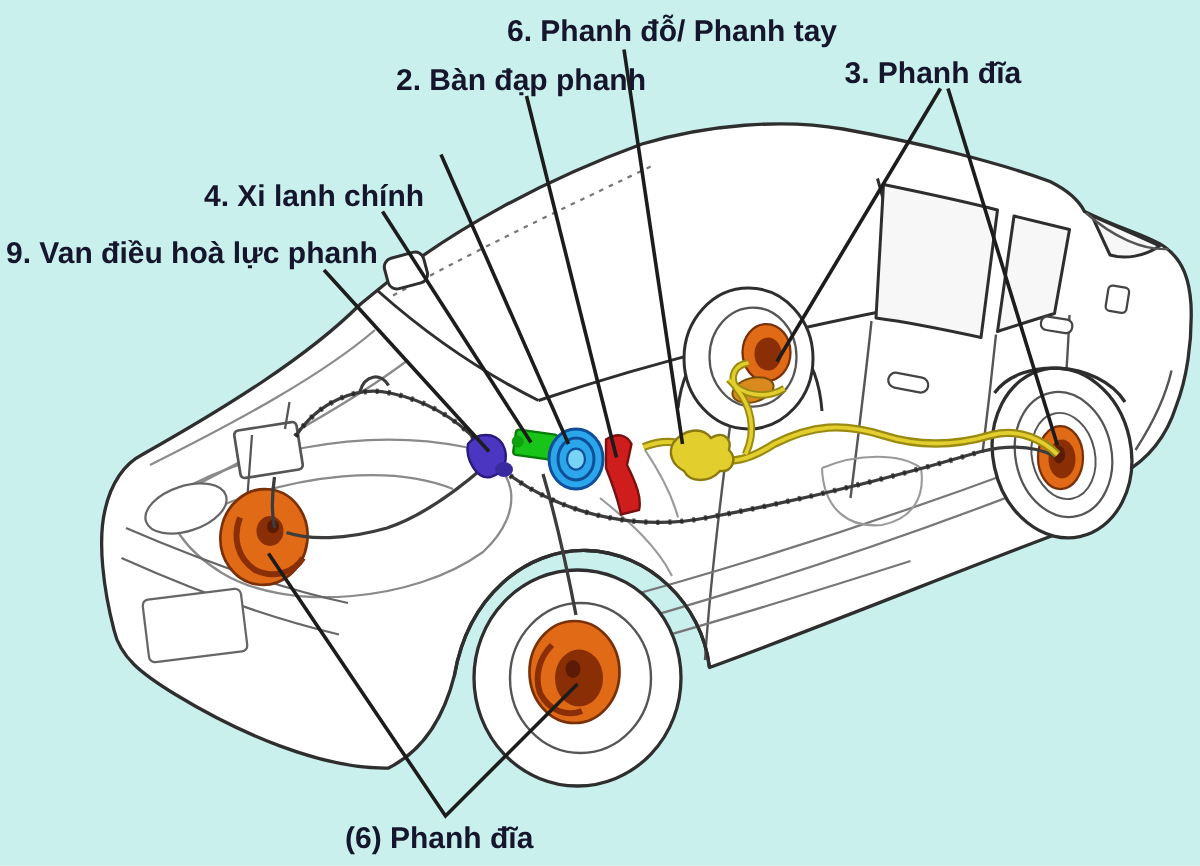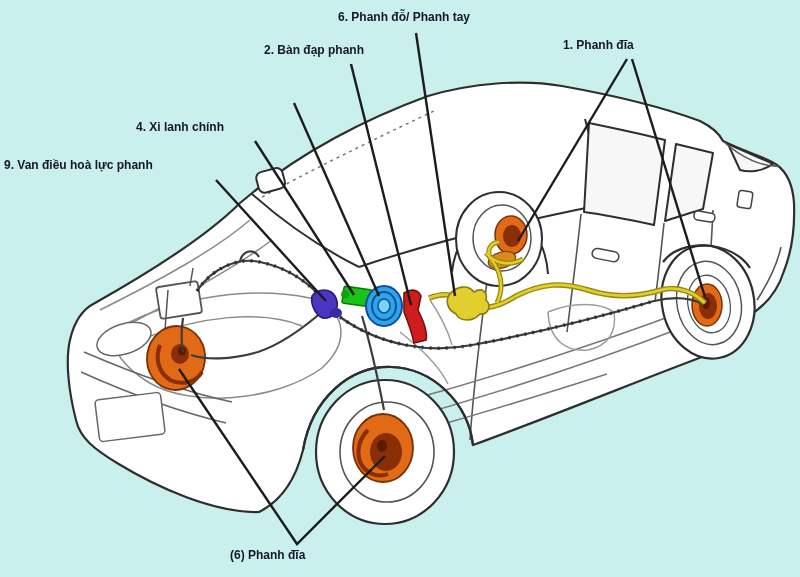--- a/index.html
+++ b/index.html
@@ -6,21 +6,21 @@
   #stage{
     position:relative;
     width:800px;height:577px;
     background:#c9f0ed;
     overflow:hidden;
     font-family:"Liberation Sans", sans-serif;
   }
   #carsvg{position:absolute;left:0;top:0;}
   .label{
     position:absolute;
-    font-size:12px;
+    font-size:20px;
     font-weight:bold;
     color:#15152c;
     white-space:nowrap;
     letter-spacing:0px;
   }
 </style>
 </head>
 <body>
 
 <div id="stage">
@@ -182,17 +182,17 @@
     <path d="M 416,33 L 455,296"></path>
     <path d="M 627,59 L 518,241"></path>
     <path d="M 632,59 L 705,297"></path>
     <path d="M 179,369 L 297,544 L 385,456"></path>
   </g>
 </svg>
 
 <div class="label" style="left:264px;top:43px">2. Bàn đạp phanh</div>
 <div class="label" style="left:136px;top:120px">4. Xi lanh chính</div>
 <div class="label" style="left:4px;top:158px">9. Van điều hoà lực phanh</div>
-<div class="label" style="left:563px;top:38px">1. Phanh đĩa</div>
+<div class="label" style="left:563px;top:38px">3. Phanh đĩa</div>
 <div class="label" style="left:338px;top:10px">6. Phanh đỗ/ Phanh tay</div>
 <div class="label" style="left:230px;top:548px">(6) Phanh đĩa</div>
 
 </div>
 
 </body></html>

